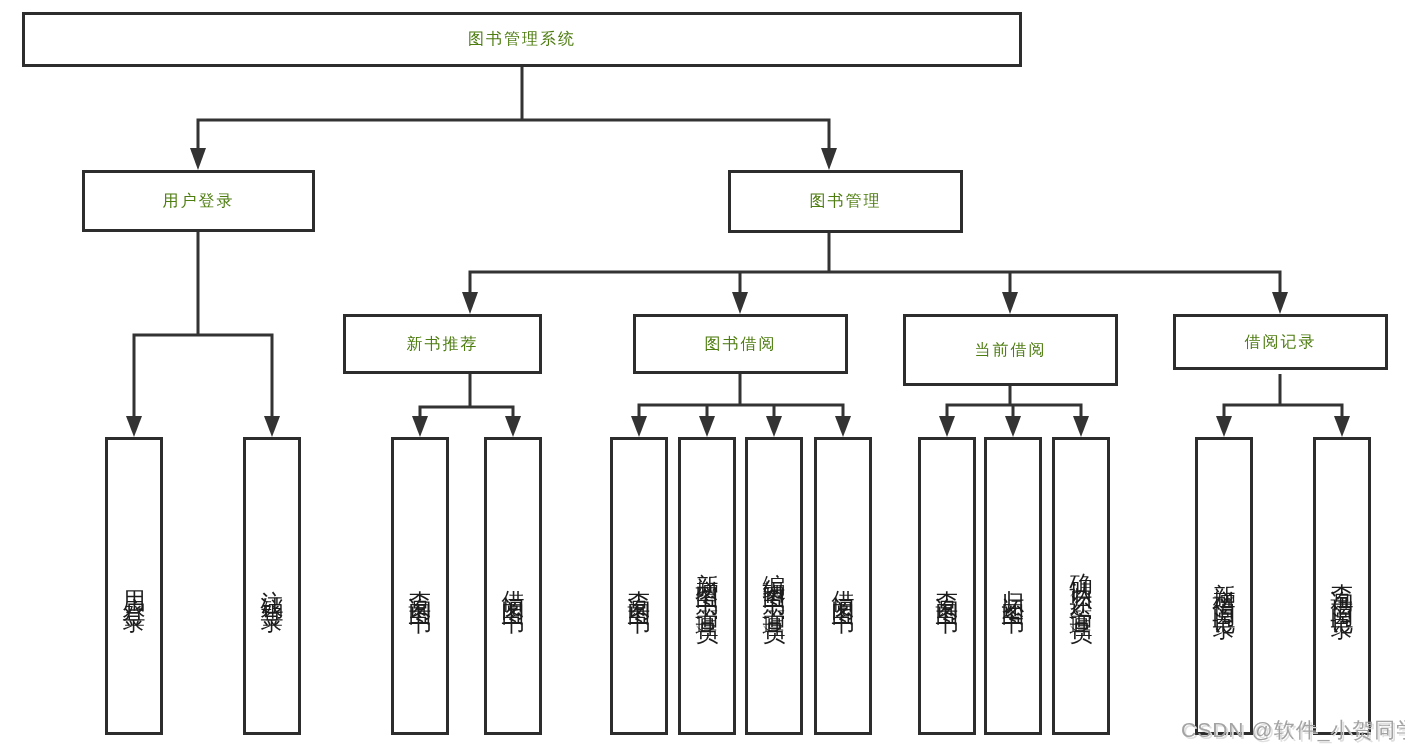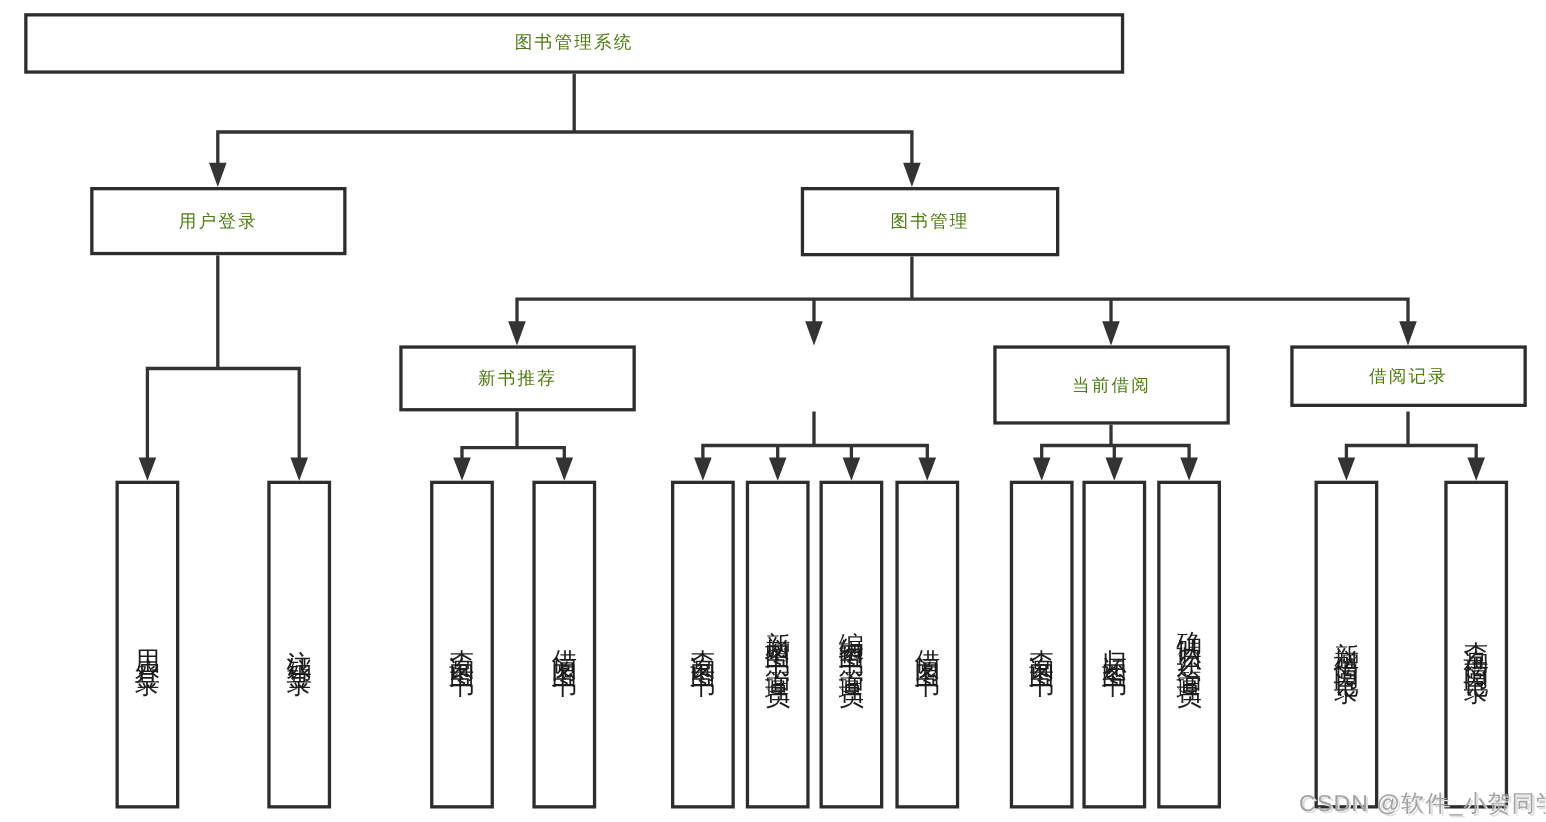--- a/index.html
+++ b/index.html
@@ -117,21 +117,22 @@
       <polygon points="1216,416 1232,416 1224,437"></polygon>
       <polygon points="1334,416 1350,416 1342,437"></polygon>
     </g>
   </svg>
 
   <div class="node" style="left:22px; top:12px; width:1000px; height:55px;">图书管理系统</div>
 
   <div class="node" style="left:82px; top:170px; width:233px; height:62px;">用户登录</div>
   <div class="node" style="left:712px; top:170px; width:235px; height:63px;margin-left:16px;">图书管理</div>
 
-  <div class="node" style="left:363px; top:314px; width:215px; height:60px;">新书推荐</div>
+  <div class="node" style="left:343px; top:314px; width:199px; height:60px;">新书推荐</div>
+  <div class="node" style="left:633px; top:314px; width:215px; height:60px;">图书借阅</div>
   <div class="node" style="left:903px; top:314px; width:215px; height:72px;">当前借阅</div>
   <div class="node" style="left:1173px; top:314px; width:215px; height:56px;">借阅记录</div>
 
   <div class="vnode" style="left:105px; top:437px; width:58px; height:298px;">
     <span class="vtext">用户登录</span>
   </div>
   <div class="vnode" style="left:243px; top:437px; width:58px; height:298px;">
     <span class="vtext">注销登录</span>
   </div>
 

